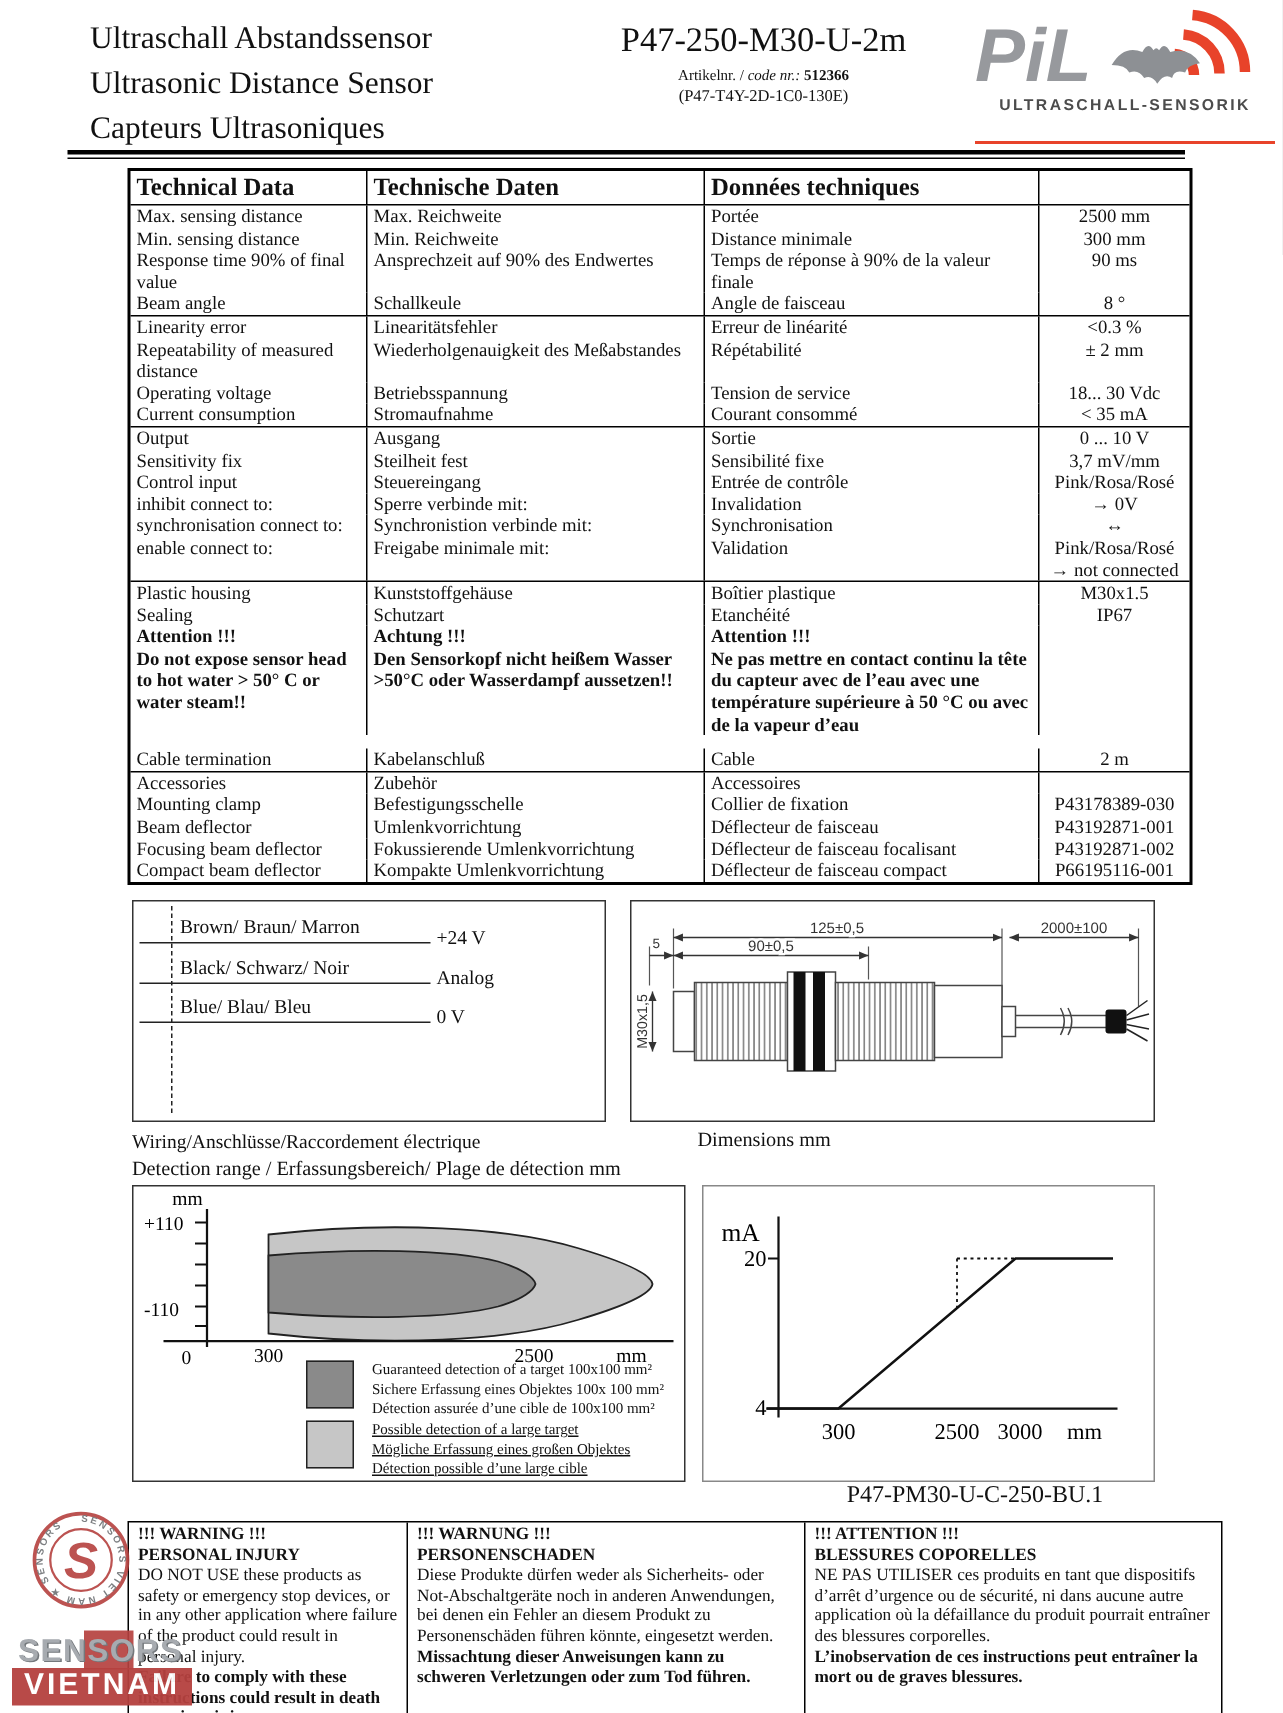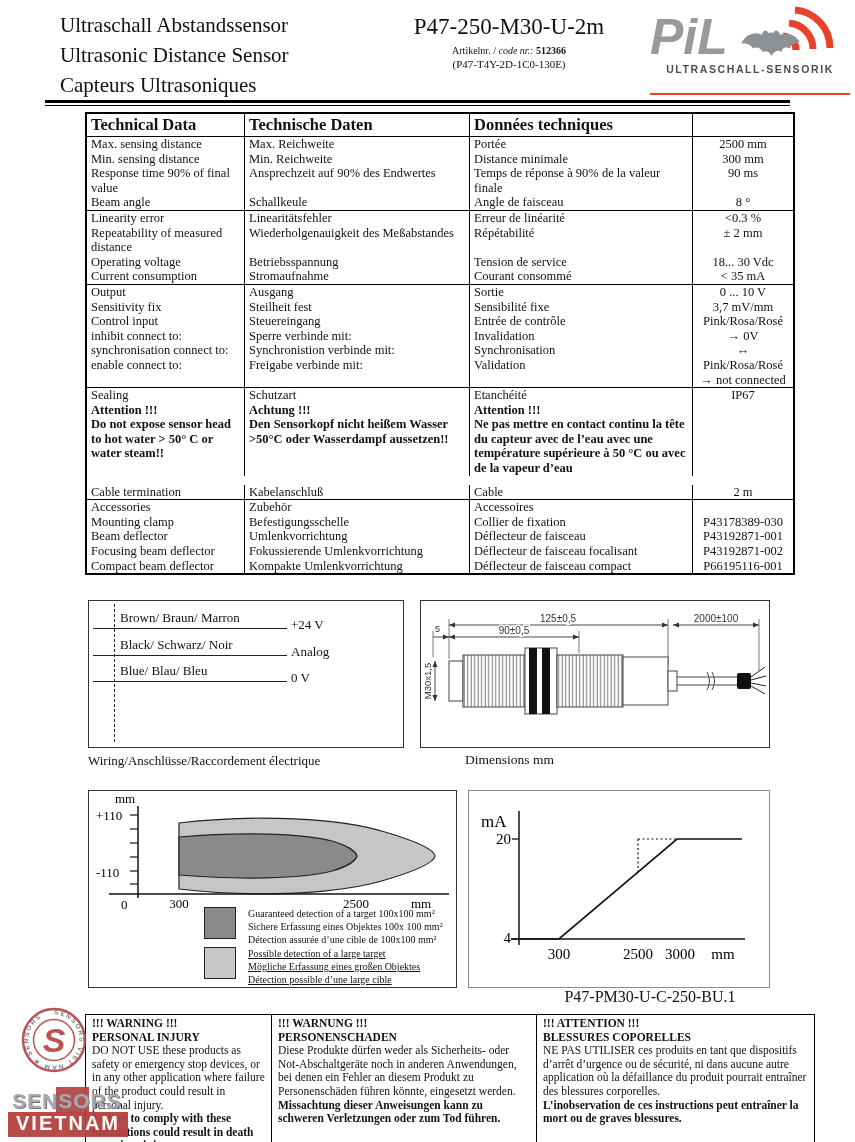--- a/index.html
+++ b/index.html
@@ -192,27 +192,33 @@
           <div class="cell c4">→ 0V</div>
         </div>
         <div class="spec-row">
           <div class="cell c1">synchronisation connect to:</div>
           <div class="cell c2">Synchronistion verbinde mit:</div>
           <div class="cell c3">Synchronisation</div>
           <div class="cell c4">↔</div>
         </div>
         <div class="spec-row">
           <div class="cell c1">enable connect to:</div>
-          <div class="cell c2">Freigabe verbinde mit:</div>
+          <div class="cell c2">Freigabe minimale mit:</div>
           <div class="cell c3">Validation</div>
           <div class="cell c4">Pink/Rosa/Rosé
 → not connected</div>
         </div>
       </div>
       <div class="spec-section">
+        <div class="spec-row">
+          <div class="cell c1">Plastic  housing</div>
+          <div class="cell c2">Kunststoffgehäuse</div>
+          <div class="cell c3">Boîtier plastique</div>
+          <div class="cell c4">M30x1.5</div>
+        </div>
         <div class="spec-row">
           <div class="cell c1">Sealing</div>
           <div class="cell c2">Schutzart</div>
           <div class="cell c3">Etanchéité</div>
           <div class="cell c4">IP67</div>
         </div>
         <div class="spec-row boldrow">
           <div class="cell c1">Attention !!!</div>
           <div class="cell c2">Achtung !!!</div>
           <div class="cell c3">Attention !!!</div>
@@ -329,20 +335,21 @@
       <path d="M286,71 q5,9 0,18 M291,71 q5,9 0,18" fill="none" stroke="#444" stroke-width="1"></path>
       <rect x="316" y="72" width="14" height="16" rx="2" fill="#111"></rect>
       <line x1="330" y1="76" x2="344" y2="66" stroke="#222" stroke-width="1"></line>
       <line x1="330" y1="79" x2="345" y2="75" stroke="#222" stroke-width="1"></line>
       <line x1="330" y1="82" x2="345" y2="85" stroke="#222" stroke-width="1"></line>
       <line x1="330" y1="85" x2="344" y2="93" stroke="#222" stroke-width="1"></line>
     </svg>
   </div>
   <div class="caption" style="left:465px;top:752px;font-size:13.5px;">Dimensions mm</div>
 
+  <div id="det-title">Detection range / Erfassungsbereich/ Plage de détection mm</div>
   <div id="det-box">
     <svg width="365" height="194" viewBox="0 0 365 194">
       <path d="M90,32 C170,23 250,27 296,41 C330,51 345,59 346,65 C345,71 330,79 296,89 C250,103 170,107 90,98 Z" fill="#c6c6c6" stroke="#222" stroke-width="1.2"></path>
       <path d="M90,46 C150,41 212,42 243,50 C260,55 267,61 268,65 C267,69 260,75 243,80 C212,88 150,89 90,84 Z" fill="#8a8a8a" stroke="#222" stroke-width="1.2"></path>
       <line x1="49" y1="15" x2="49" y2="107" stroke="#111" stroke-width="1.5"></line>
       <line x1="41" y1="24" x2="49" y2="24" stroke="#111" stroke-width="1.2"></line>
       <line x1="41" y1="38" x2="49" y2="38" stroke="#111" stroke-width="1.2"></line>
       <line x1="41" y1="52" x2="49" y2="52" stroke="#111" stroke-width="1.2"></line>
       <line x1="41" y1="66" x2="49" y2="66" stroke="#111" stroke-width="1.2"></line>
       <line x1="41" y1="80" x2="49" y2="80" stroke="#111" stroke-width="1.2"></line>

